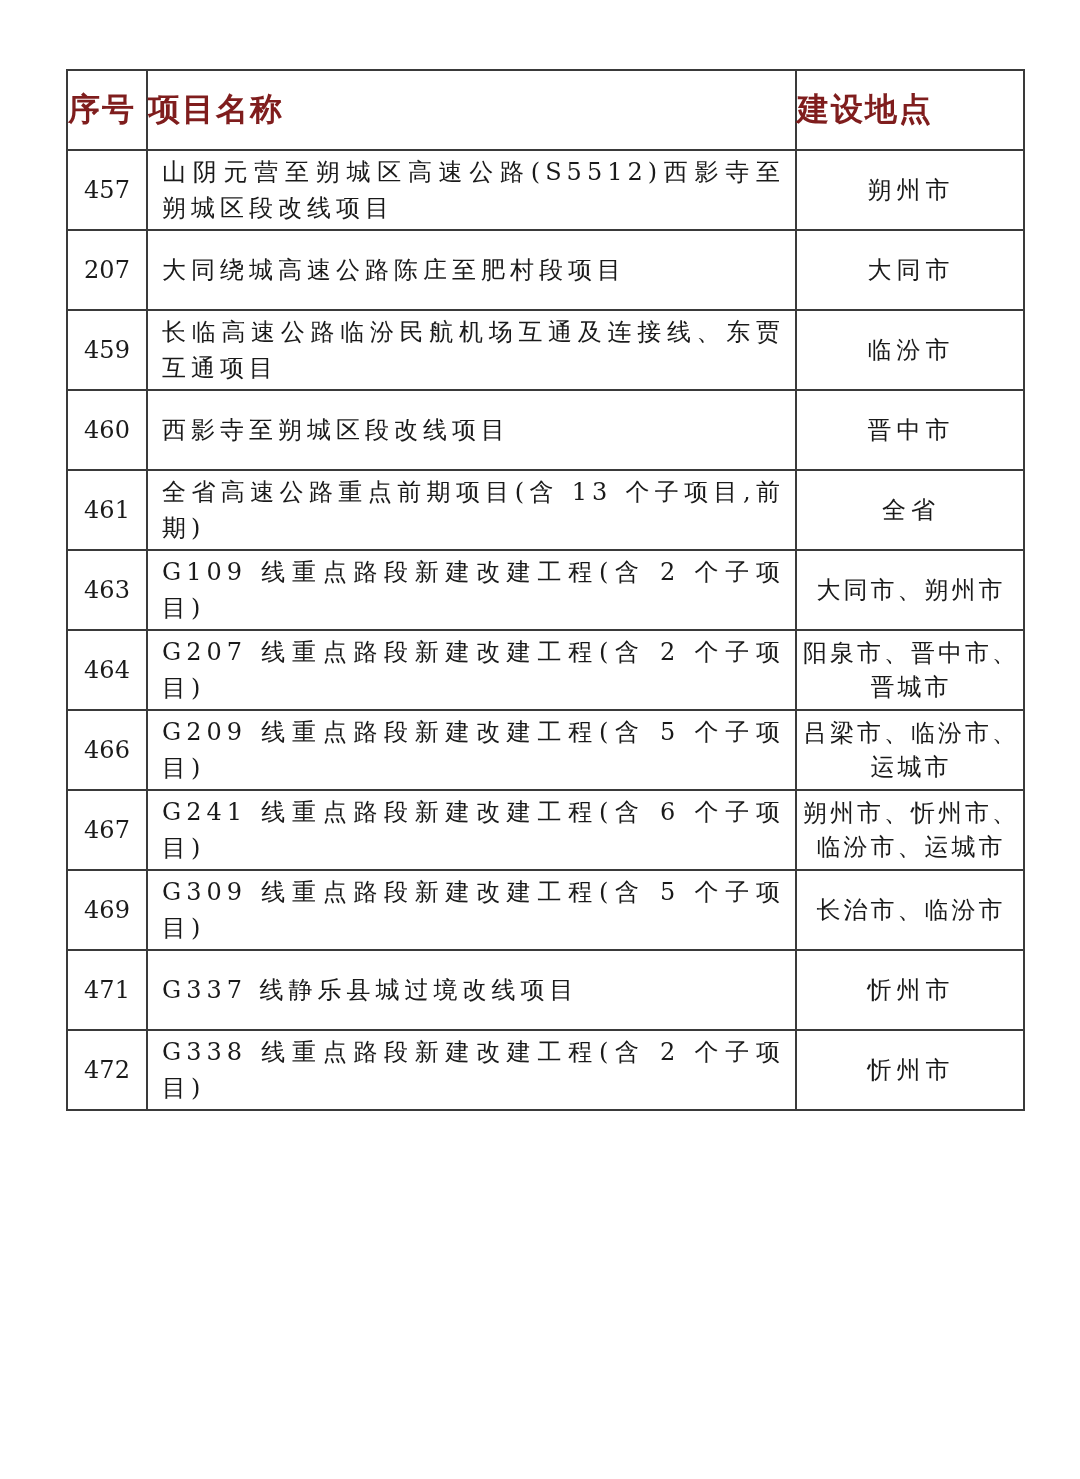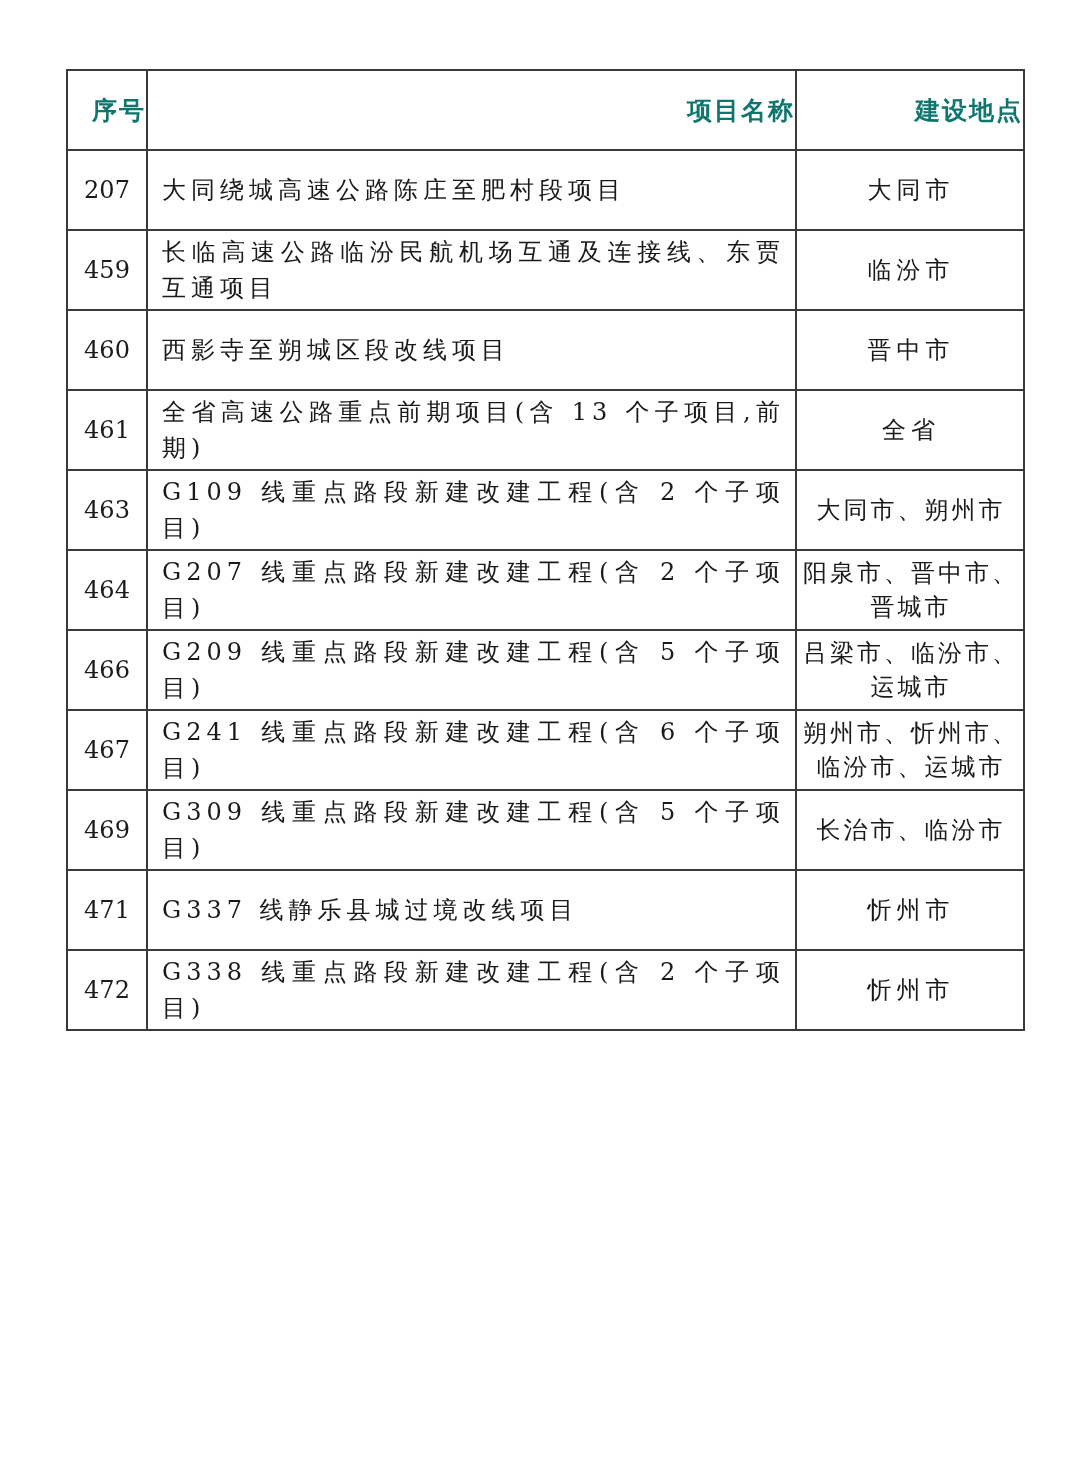--- a/index.html
+++ b/index.html
@@ -28,24 +28,24 @@
     .doc-table col.c-loc { width: 228px; }
     .doc-table th, .doc-table td {
       border: 2px solid #3a3a3a;
       padding: 0;
       vertical-align: middle;
     }
     .doc-table th {
       height: 78px;
       font-family: "DejaVu Sans", "Liberation Sans", sans-serif;
       font-weight: bold;
-      font-size: 25px;
-      text-align: right;
+      font-size: 32px;
+      text-align: left;
       letter-spacing: 2px;
-      color: #0f766e;
+      color: #7f1d1d;
     }
     .doc-table td {
       height: 78px;
       font-size: 24px;
       line-height: 36px;
     }
     .cell-no {
       text-align: center;
       letter-spacing: 0px;
       font-size: 23px;
@@ -77,20 +77,25 @@
       <col class="c-loc">
   </colgroup>
   <thead>
     <tr>
       <th>序号</th>
       <th>项目名称</th>
       <th>建设地点</th>
     </tr>
   </thead>
   <tbody>
+    <tr>
+      <td class="cell-no">457</td>
+      <td class="cell-name">山阴元营至朔城区高速公路(S5512)西影寺至朔城区段改线项目</td>
+      <td class="cell-loc">朔州市</td>
+    </tr>
     <tr>
       <td class="cell-no">207</td>
       <td class="cell-name">大同绕城高速公路陈庄至肥村段项目</td>
       <td class="cell-loc">大同市</td>
     </tr>
     <tr>
       <td class="cell-no">459</td>
       <td class="cell-name">长临高速公路临汾民航机场互通及连接线、东贾互通项目</td>
       <td class="cell-loc">临汾市</td>
     </tr>

